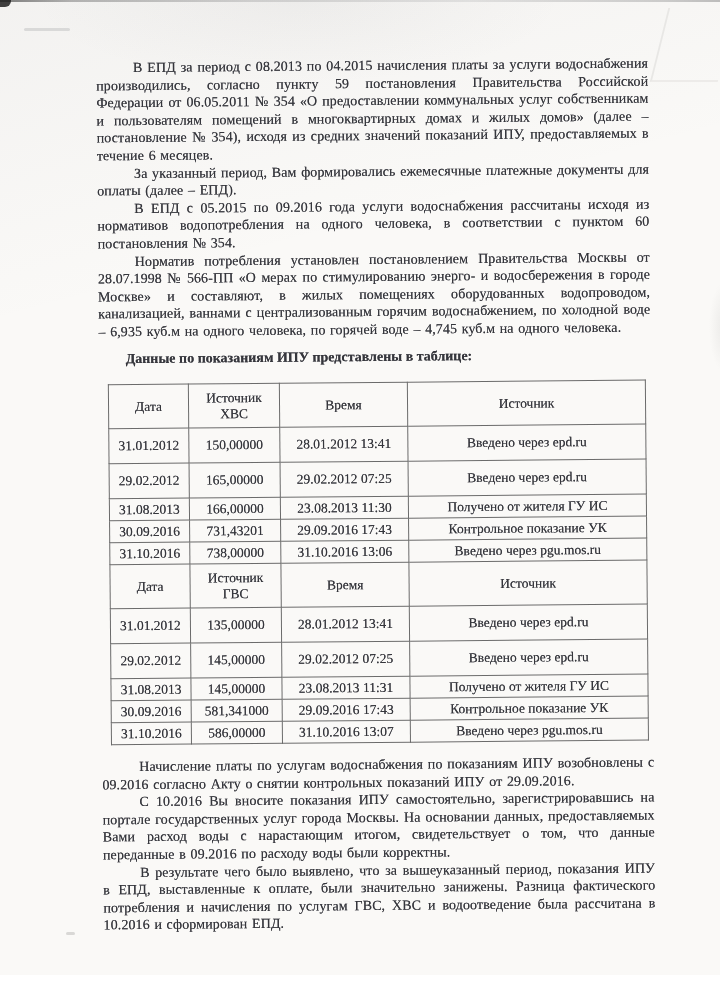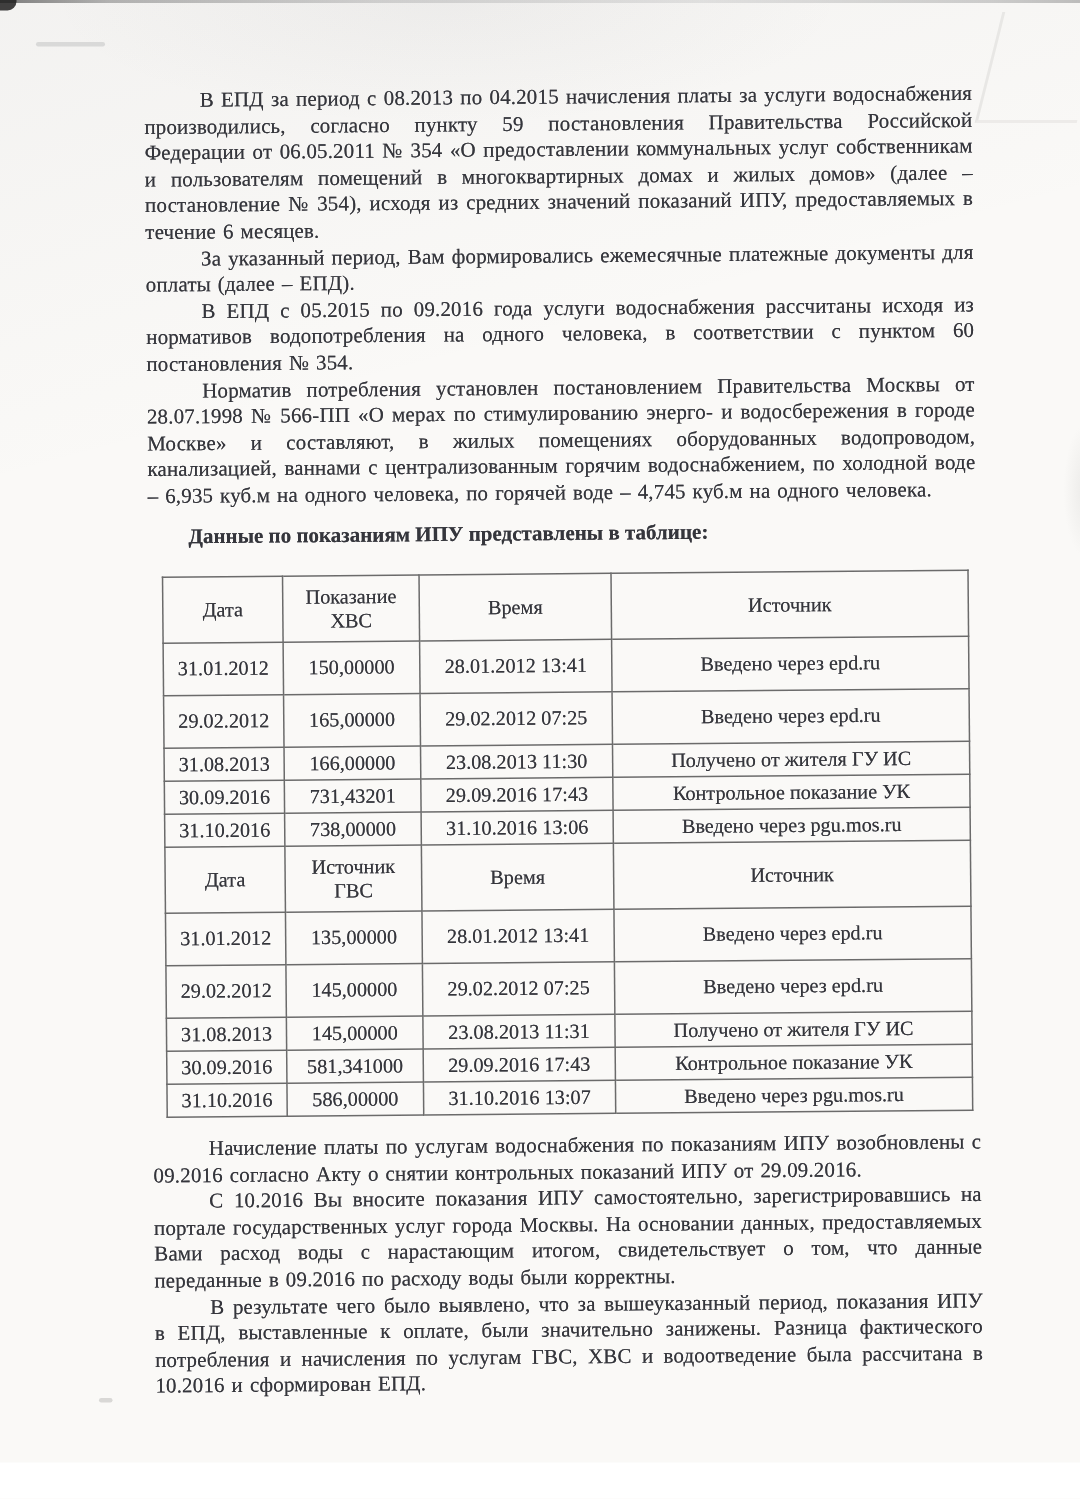--- a/index.html
+++ b/index.html
@@ -116,21 +116,21 @@
     <table class="ipu-table">
       <colgroup>
           <col class="c1">
           <col class="c2">
           <col class="c3">
           <col class="c4">
         </colgroup>
       <tbody>
         <tr class="hdr">
           <td>Дата</td>
-          <td>Показание ХВС</td>
+          <td>Источник ХВС</td>
           <td>Время</td>
           <td>Источник</td>
         </tr>
         <tr class="tall">
           <td>31.01.2012</td>
           <td>150,00000</td>
           <td>28.01.2012 13:41</td>
           <td>Введено через epd.ru</td>
         </tr>
         <tr class="tall">

